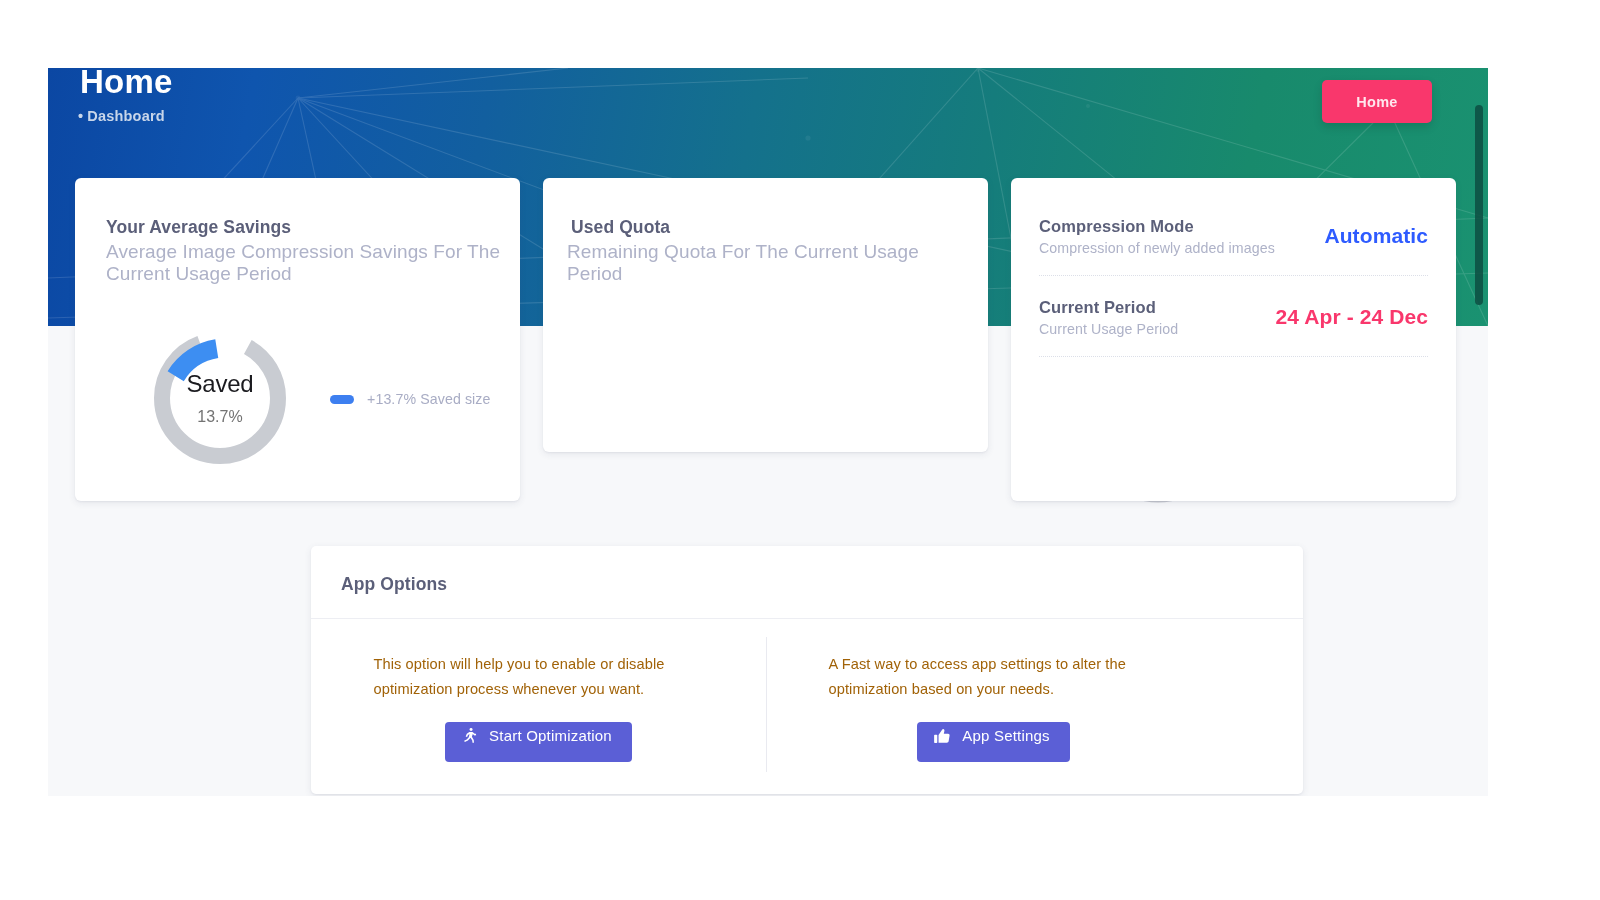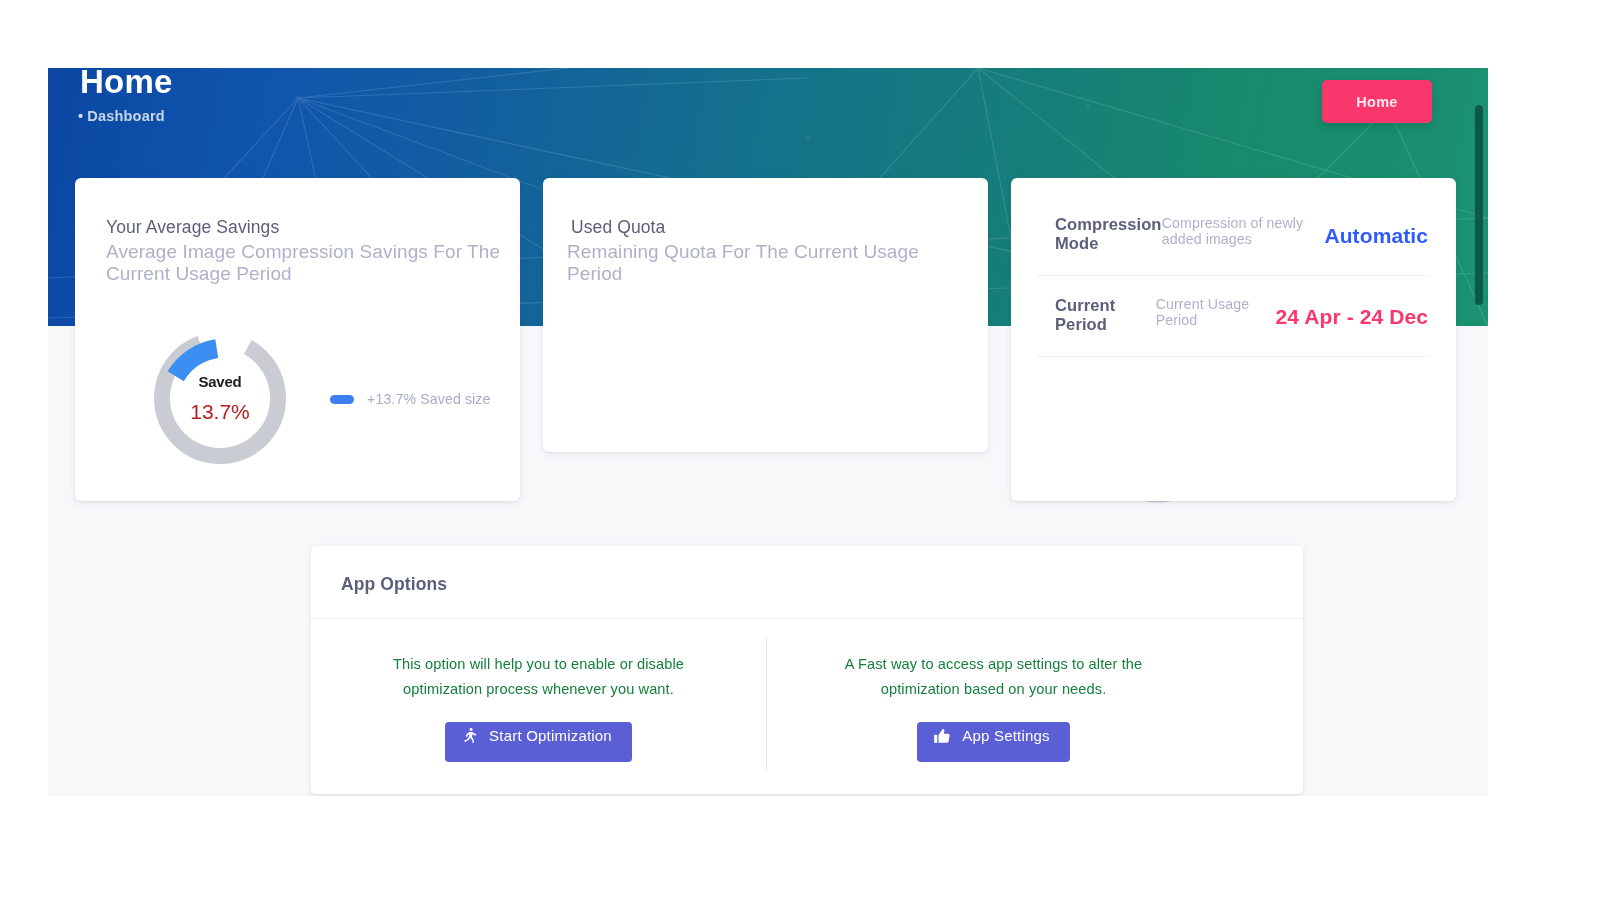--- a/index.html
+++ b/index.html
@@ -115,21 +115,21 @@
     background: #ffffff;
     border-radius: 6px;
     box-shadow: 0 2px 7px rgba(60,70,95,.10), 0 1px 2px rgba(60,70,95,.06);
   }
   #card-average-savings { left: 27px;  top: 110px; width: 445px; height: 323px; }
   #card-used-quota      { left: 495px; top: 110px; width: 445px; height: 274px; }
   #card-details         { left: 963px; top: 110px; width: 445px; height: 323px; }
 
   .card-title {
     font-size: 17.5px;
-    font-weight: 400;
+    font-weight: 700;
     color: #5b5f79;
     letter-spacing: .1px;
   }
   .card-subtitle {
     font-size: 19px;
     font-weight: 400;
     color: #aeb2c8;
     line-height: 22px;
     letter-spacing: .1px;
   }
@@ -148,30 +148,30 @@
 
   .donut-center {
     position: absolute;
     left: 0; right: 0;
     top: 50%;
     transform: translateY(-50%);
     text-align: center;
     pointer-events: none;
   }
   .donut-center .donut-label {
-    font-size: 15px;
-    font-weight: 700;
+    font-size: 24px;
+    font-weight: 400;
     color: #1b1b1f;
     letter-spacing: -.2px;
     display: block;
   }
   .donut-center .donut-value {
-    font-size: 21px;
+    font-size: 16px;
     font-weight: 400;
-    color: #b91c1c;
+    color: #737373;
     display: block;
     margin-top: 10px;
   }
 
   
   .legend { position: absolute; }
   #legend-savings { left: 255px; top: 210px; }
   #legend-quota   { left: 720px; top: 247px; }
 
   .legend-row {
@@ -217,21 +217,21 @@
   .detail-sep {
     position: absolute;
     left: 28px;
     width: 389px;
     height: 0;
     border-top: 1.5px dotted #dcdfe8;
   }
   #detail-sep-0 { top: 97px; }
   #detail-sep-1 { top: 178px; }
 
-  .detail-left { display: flex; flex-direction: row; justify-content: center; margin-left: 16px; }
+  .detail-left { display: flex; flex-direction: column; justify-content: center; }
   .detail-name {
     font-size: 16.5px;
     font-weight: 700;
     color: #5b5f79;
     letter-spacing: .1px;
     margin-bottom: 4px;
   }
   .detail-desc {
     font-size: 14.2px;
     color: #aeb2c8;
@@ -294,23 +294,23 @@
   #app-options-vertical-divider {
     position: absolute;
     left: 455px;
     top: 18px;
     width: 1px;
     height: 135px;
     background: #e9eaf0;
   }
   .option-desc {
     font-size: 14.6px;
-    color: #15803d;
+    color: #a16207;
     line-height: 25px;
-    text-align: center;
+    text-align: left;
     letter-spacing: .1px;
     max-width: 330px;
     margin-bottom: 20px;
   }
   .option-button {
     height: 40px;
     padding: 0 20px 12px 16px;
     background: #5b5fd6;
     border: none;
     border-radius: 4px;

